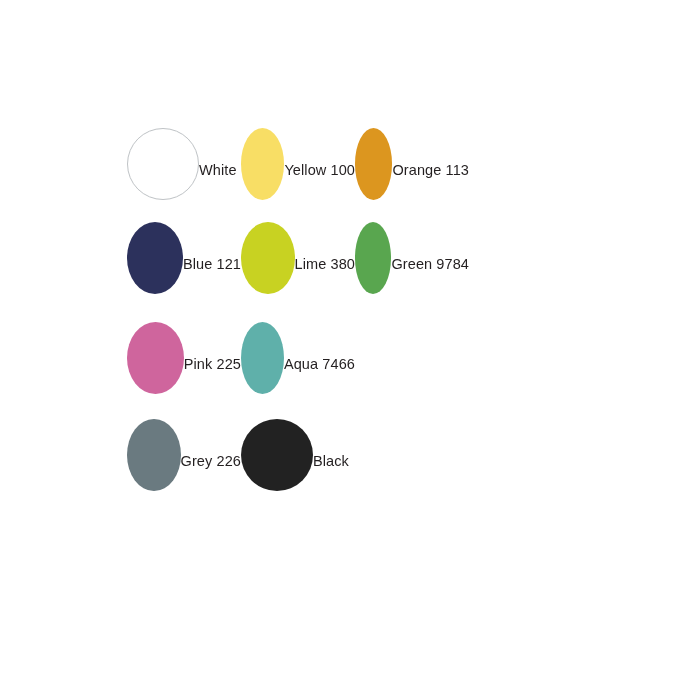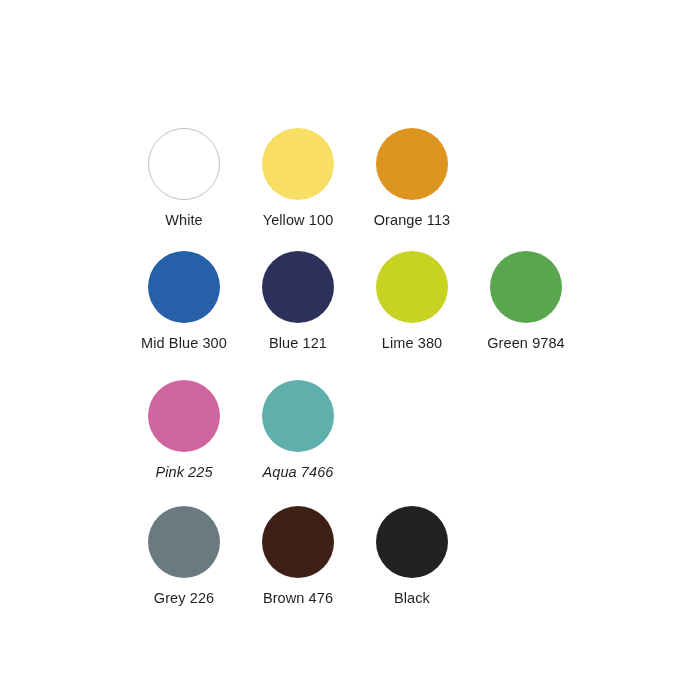--- a/index.html
+++ b/index.html
@@ -31,27 +31,27 @@
 
   .swatch-row {
     display: flex;
     flex-direction: row;
     justify-content: flex-start;
     align-items: flex-start;
   }
 
   .swatch-row.row-0 { margin-bottom: 22px; }
   .swatch-row.row-1 { margin-bottom: 28px; }
-  .swatch-row.row-2 { margin-bottom: 25px; font-style: italic; }
+  .swatch-row.row-2 { margin-bottom: 25px; }
   .swatch-row.row-3 { margin-bottom: 0; }
 
   .swatch-cell {
     width: 114px;
     display: flex;
-    flex-direction: column;
+    flex-direction: row;
     align-items: center;
     text-align: center;
   }
 
   .swatch-dot {
     width: 72px;
     height: 72px;
     border-radius: 50%;
     box-sizing: border-box;
     display: block;
@@ -85,24 +85,20 @@
           <span class="swatch-dot" style="background: rgb(248, 222, 101);"></span>
           <span class="swatch-label">Yellow 100</span>
         </div>
         <div class="swatch-cell">
           <span class="swatch-dot" style="background: rgb(220, 150, 31);"></span>
           <span class="swatch-label">Orange 113</span>
         </div>
       </div>
       <div class="swatch-row row-1">
         <div class="swatch-cell">
-          <span class="swatch-dot" style="background: rgb(37, 96, 168);"></span>
-          <span class="swatch-label">Mid Blue 300</span>
-        </div>
-        <div class="swatch-cell">
           <span class="swatch-dot" style="background: rgb(44, 49, 92);"></span>
           <span class="swatch-label">Blue 121</span>
         </div>
         <div class="swatch-cell">
           <span class="swatch-dot" style="background: rgb(200, 210, 34);"></span>
           <span class="swatch-label">Lime 380</span>
         </div>
         <div class="swatch-cell">
           <span class="swatch-dot" style="background: rgb(89, 166, 79);"></span>
           <span class="swatch-label">Green 9784</span>
@@ -117,22 +113,18 @@
           <span class="swatch-dot" style="background: rgb(95, 176, 170);"></span>
           <span class="swatch-label">Aqua 7466</span>
         </div>
       </div>
       <div class="swatch-row row-3">
         <div class="swatch-cell">
           <span class="swatch-dot" style="background: rgb(106, 122, 128);"></span>
           <span class="swatch-label">Grey 226</span>
         </div>
         <div class="swatch-cell">
-          <span class="swatch-dot" style="background: rgb(63, 32, 22);"></span>
-          <span class="swatch-label">Brown 476</span>
-        </div>
-        <div class="swatch-cell">
           <span class="swatch-dot" style="background: rgb(34, 34, 34);"></span>
           <span class="swatch-label">Black</span>
         </div>
       </div>
     </div>
 </div>
 
 </body></html>

